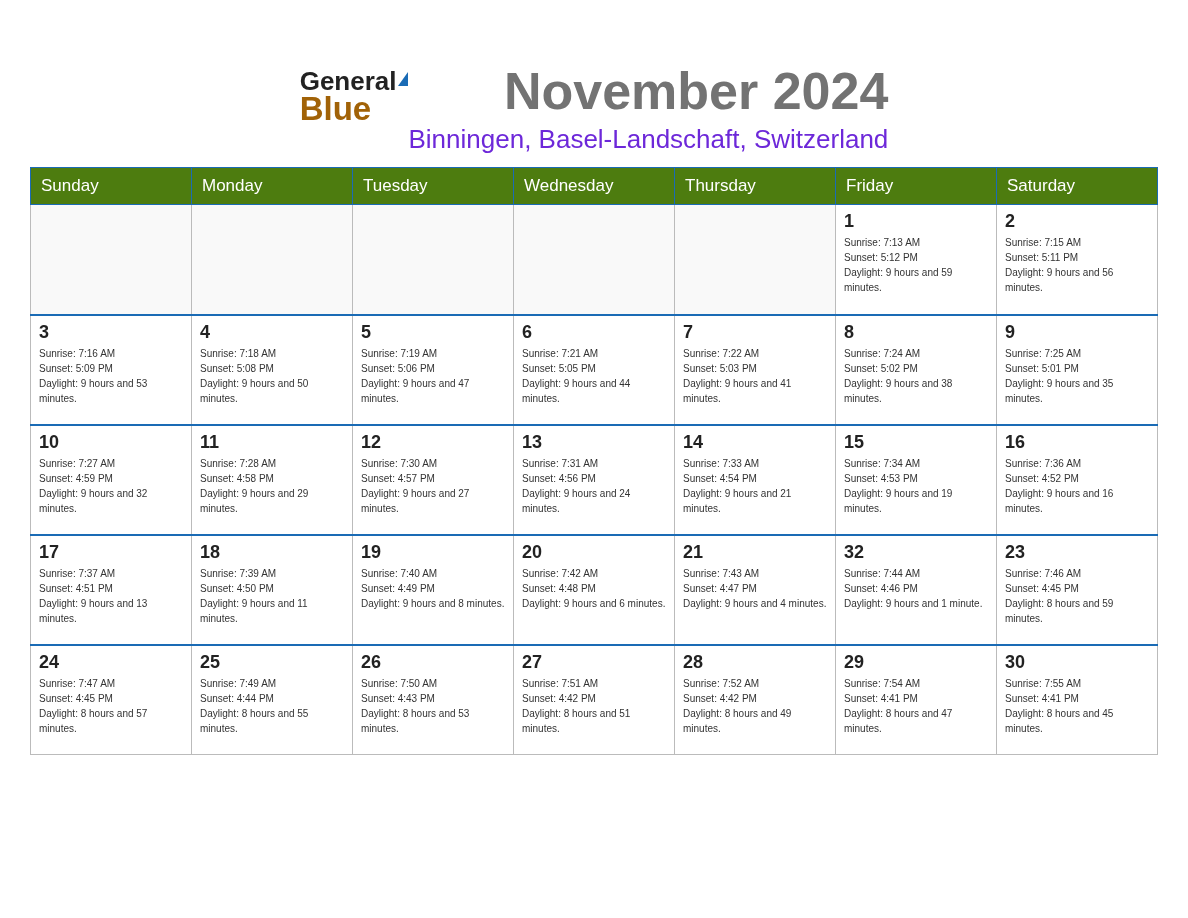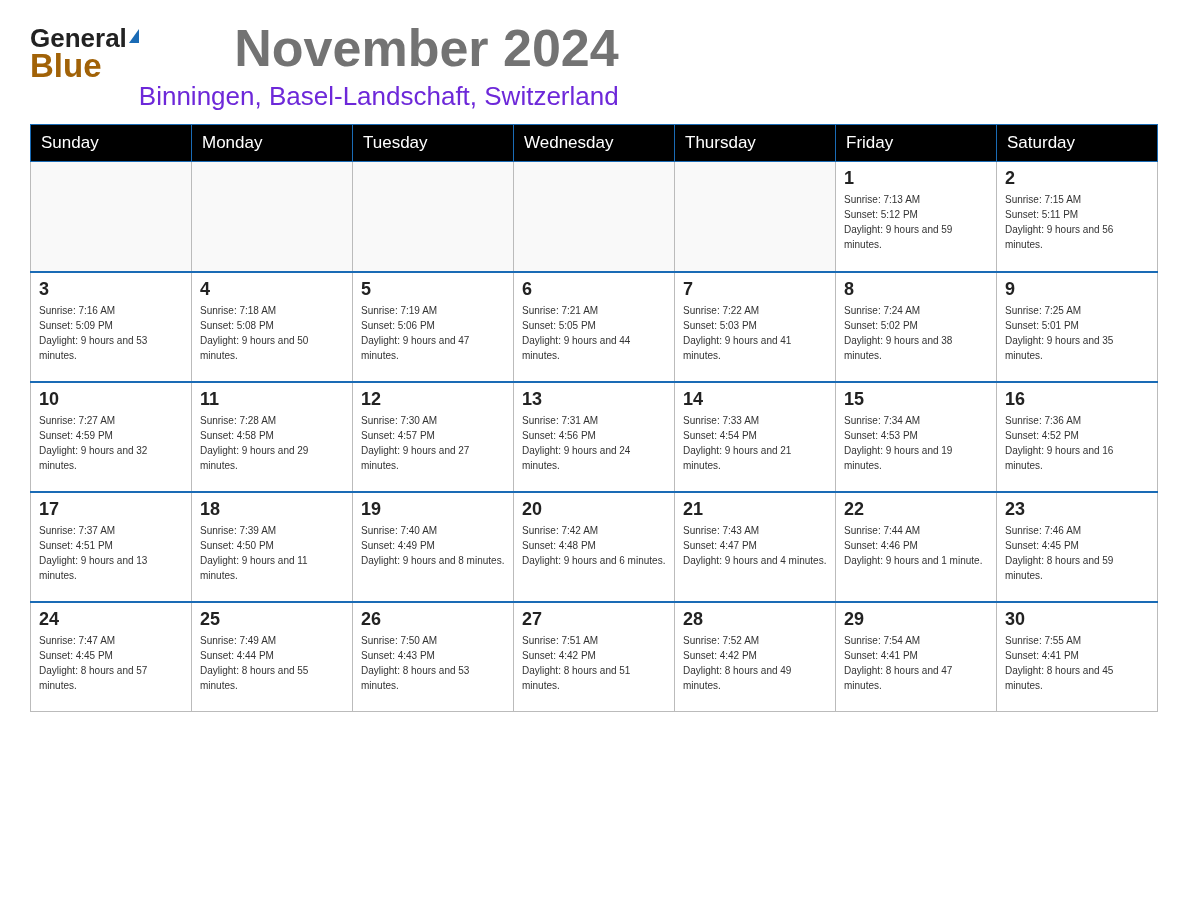--- a/index.html
+++ b/index.html
@@ -6,23 +6,24 @@
     body {
       font-family: Arial, sans-serif;
       background: #fff;
       color: #222;
       width: 1188px;
       min-height: 918px;
       padding: 20px 30px 30px 30px;
     }
     .header-top {
       display: flex;
-      justify-content: flex-start;
+      justify-content: center;
       align-items: flex-start;
       margin-bottom: 10px;
+      margin-top: 43px;
     }
     .logo {
       display: flex;
       flex-direction: column;
       align-items: flex-start;
       padding-top: 5px;
     }
     .logo-general {
       font-size: 26px;
       font-weight: bold;
@@ -62,21 +63,21 @@
       font-size: 26px;
       color: #6d28d9;
       margin-top: 4px;
     }
     .calendar-table {
       width: 100%;
       border-collapse: collapse;
       margin-top: 12px;
     }
     .calendar-table th {
-      background: #000000;
+      background: #4d7c0f;
       color: #fff;
       font-size: 17px;
       font-weight: normal;
       padding: 8px 10px;
       text-align: left;
       border: 1px solid #1a6bb5;
     }
     .calendar-table td {
       border: 1px solid #bbb;
       vertical-align: top;
@@ -223,21 +224,21 @@
         </td>
         <td>
           <div class="cell-day">20</div>
           <div class="cell-info">Sunrise: 7:42 AM<br>Sunset: 4:48 PM<br>Daylight: 9 hours and 6 minutes.</div>
         </td>
         <td>
           <div class="cell-day">21</div>
           <div class="cell-info">Sunrise: 7:43 AM<br>Sunset: 4:47 PM<br>Daylight: 9 hours and 4 minutes.</div>
         </td>
         <td>
-          <div class="cell-day">22</div>
+          <div class="cell-day">32</div>
           <div class="cell-info">Sunrise: 7:44 AM<br>Sunset: 4:46 PM<br>Daylight: 9 hours and 1 minute.</div>
         </td>
         <td>
           <div class="cell-day">23</div>
           <div class="cell-info">Sunrise: 7:46 AM<br>Sunset: 4:45 PM<br>Daylight: 8 hours and 59 minutes.</div>
         </td>
       </tr>
       <tr class="row-divider">
         <td>
           <div class="cell-day">24</div>

